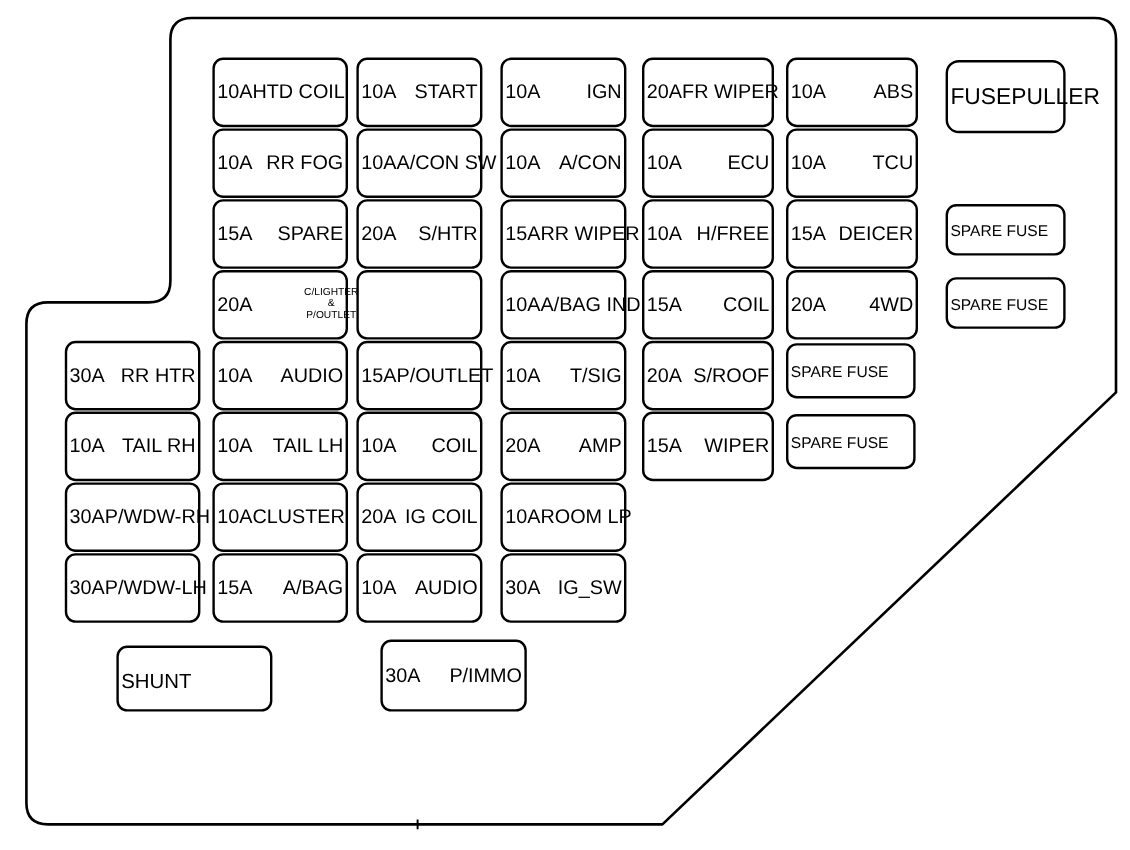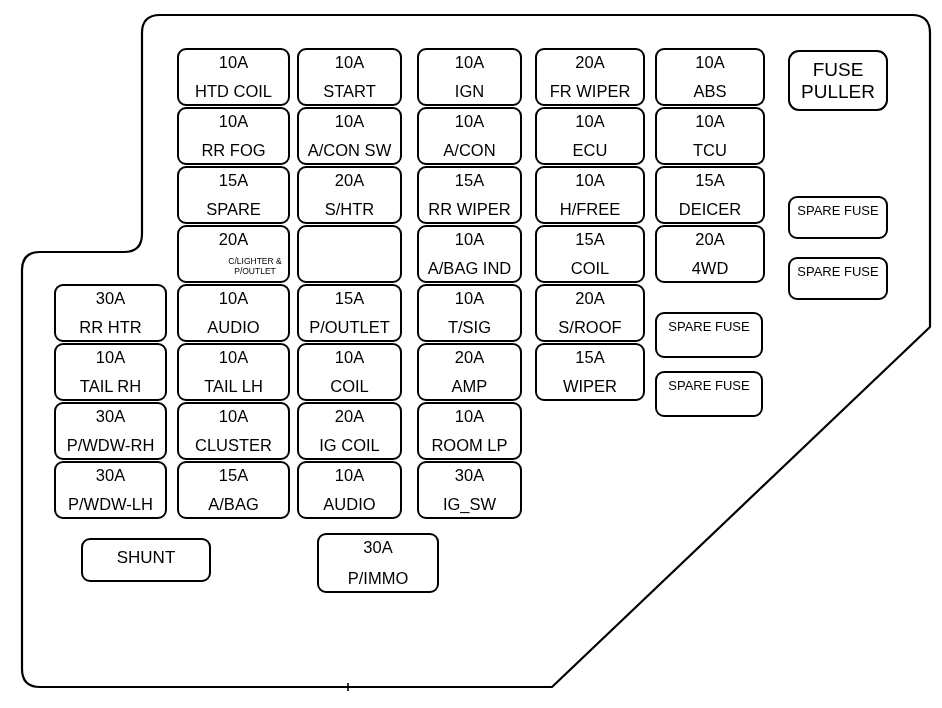--- a/index.html
+++ b/index.html
@@ -26,21 +26,21 @@
     width: 942px;
     height: 708px;
   }
   .fuse {
     position: absolute;
     box-sizing: border-box;
     border: 2px solid #000000;
     border-radius: 9px;
     background: #ffffff;
     display: flex;
-    flex-direction: column;
+    flex-direction: row;
     align-items: center;
     justify-content: space-between;
     padding: 3px 2px 4px 2px;
   }
   .amp {
     font-size: 16.5px;
     line-height: 18px;
     color: #000000;
     white-space: nowrap;
   }
@@ -54,21 +54,20 @@
     font-size: 8.5px;
     line-height: 9.5px;
     text-align: center;
     white-space: normal;
     padding-bottom: 1px;
     margin-left: 43px;
   }
   .fuse.spare {
     justify-content: flex-start;
     padding-top: 5px;
-    margin-top: 26px;
   }
   .fuse.spare .lbl {
     font-size: 13px;
     line-height: 15px;
   }
   .fuse.puller {
     justify-content: flex-start;
     padding-top: 7px;
     border-radius: 11px;
   }
@@ -273,21 +272,21 @@
       <div class="fuse spare" style="left: 788px; top: 170px; width: 100px; height: 43px;">
         <div class="lbl">SPARE FUSE</div>
       </div>
       <div class="fuse spare" style="left: 788px; top: 231px; width: 100px; height: 43px;">
         <div class="lbl">SPARE FUSE</div>
       </div>
       <div class="fuse puller" style="left: 788px; top: 50px; width: 100px; height: 61px;">
         <div class="lbl">FUSE</div>
         <div class="lbl">PULLER</div>
       </div>
-      <div class="fuse shunt" style="left: 81px; top: 538px; width: 130px; height: 44px;">
+      <div class="fuse shunt" style="left: 97px; top: 538px; width: 130px; height: 55px;">
         <div class="lbl">SHUNT</div>
       </div>
       <div class="fuse" style="left: 317px; top: 533px; width: 122px; height: 60px;">
         <div class="amp">30A</div>
         <div class="lbl">P/IMMO</div>
       </div>
     </div>
 
 </div>
 

